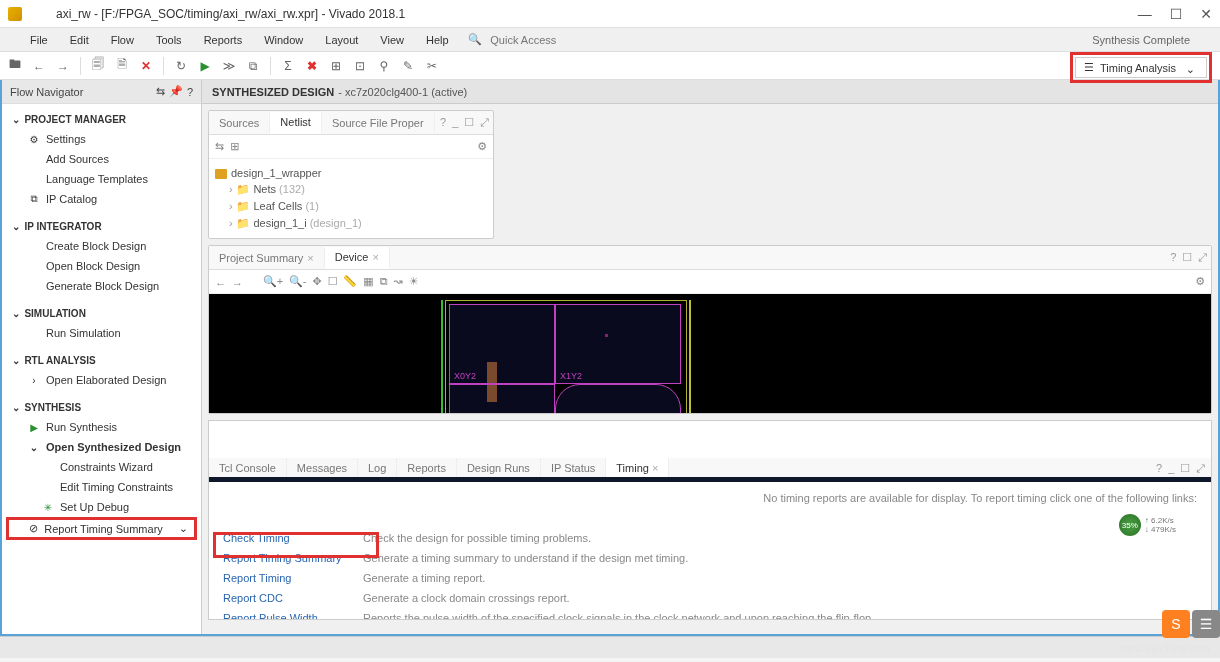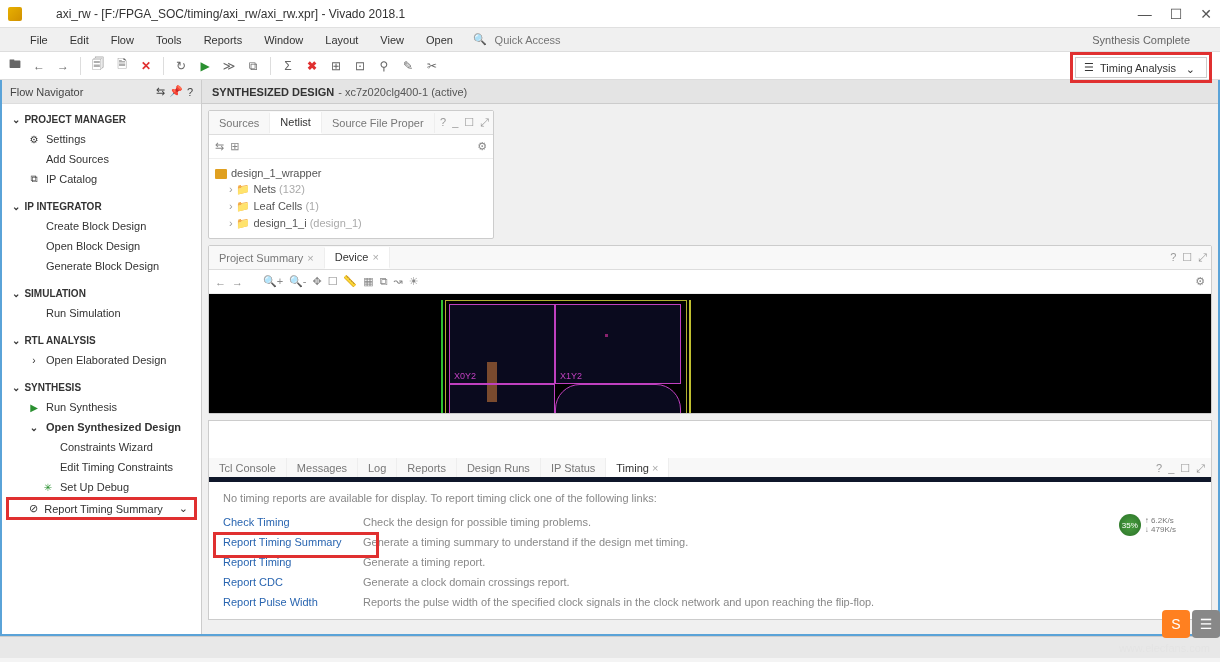--- a/index.html
+++ b/index.html
@@ -58,21 +58,21 @@
 .tree .dim { color: #aaa; }
 .device-canvas { flex: 1; background: #000; position: relative; overflow: hidden; }
 .grid { position: absolute; border: 1px solid; font-size: 9px; font-family: monospace; }
 .grid .lbl { position: absolute; bottom: 2px; left: 4px; }
 .bottom-panel { margin: 0 6px 6px 6px; height: 200px; border: 1px solid #ccc; background: #fff; display: flex; flex-direction: column; }
 .btt { display: flex; height: 24px; border-bottom: 5px solid #0f172a; font-size: 11px; background: #f8f8f8; position: relative; margin-top: 37px; }
 .bt-tab { padding: 4px 10px; color: #777; cursor: pointer; border-right: 1px solid #eee; }
 .bt-tab.active { background: #fff; color: #333; }
 .btt .ctrls { position: absolute; right: 6px; top: 4px; color: #999; display: flex; gap: 6px; }
 .timing-body { flex: 1; padding: 10px 14px; overflow: hidden; position: relative; }
-.timing-body .hint { color: #888; margin-bottom: 8px; }
+.timing-body .hint { color: #888; margin-bottom: 24px; text-align: right; }
 .trow { display: flex; padding: 4px 0; align-items: center; }
 .trow .link { width: 140px; color: #2965b0; cursor: pointer; }
 .trow .desc { color: #888; }
 .rts-highlight { position: absolute; border: 3px solid #e03030; left: 4px; top: 50px; width: 166px; height: 26px; pointer-events: none; }
 .statusbar { height: 22px; background: #e8e8e8; border-top: 1px solid #ccc; }
 .net-widget { position: absolute; right: 44px; top: 514px; display: flex; align-items: center; gap: 4px; }
 .net-widget .circle { width: 22px; height: 22px; border-radius: 50%; background: radial-gradient(circle,#4aa040,#2a7028); color: #fff; font-size: 8px; display: flex; align-items: center; justify-content: center; }
 .net-widget .stats { font-size: 8px; color: #777; line-height: 9px; }
 .watermark { position: absolute; right: 10px; bottom: 8px; font-size: 11px; color: #e0e0e0; opacity: 0.5; }
 .floater { position: absolute; right: 0; bottom: 24px; display: flex; gap: 2px; }
@@ -95,21 +95,21 @@
 
 <div class="menubar">
   <span class="menu">File</span>
   <span class="menu">Edit</span>
   <span class="menu">Flow</span>
   <span class="menu">Tools</span>
   <span class="menu">Reports</span>
   <span class="menu">Window</span>
   <span class="menu">Layout</span>
   <span class="menu">View</span>
-  <span class="menu">Open</span>
+  <span class="menu">Help</span>
   <div class="quick">
     <span class="search-ic">🔍</span>
     <input placeholder="Quick Access" style="">
   </div>
   <div class="status-right">Synthesis Complete</div>
 </div>
 
 <div class="toolbar">
   <span class="ticon">🖿</span>
   <span class="ticon">←</span>
@@ -154,20 +154,24 @@
           <div class="fn-head">PROJECT MANAGER</div>
           <div class="fn-item">
             <span class="ic">⚙</span>
             <span>Settings</span>
           </div>
           <div class="fn-item">
             <span class="ic"></span>
             <span>Add Sources</span>
           </div>
           <div class="fn-item">
+            <span class="ic"></span>
+            <span>Language Templates</span>
+          </div>
+          <div class="fn-item">
             <span class="ic">⧉</span>
             <span>IP Catalog</span>
           </div>
         </div>
         <div class="fn-group">
           <div class="fn-head">IP INTEGRATOR</div>
           <div class="fn-item">
             <span class="ic"></span>
             <span>Create Block Design</span>
           </div>

